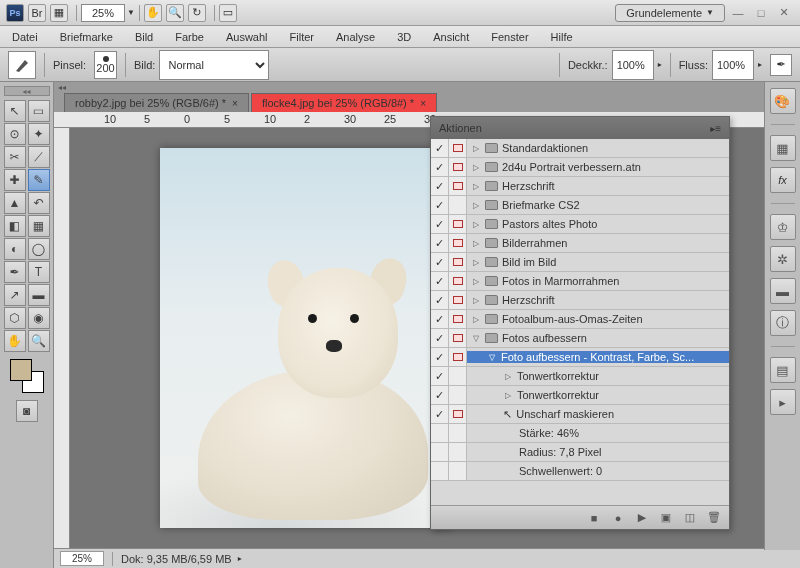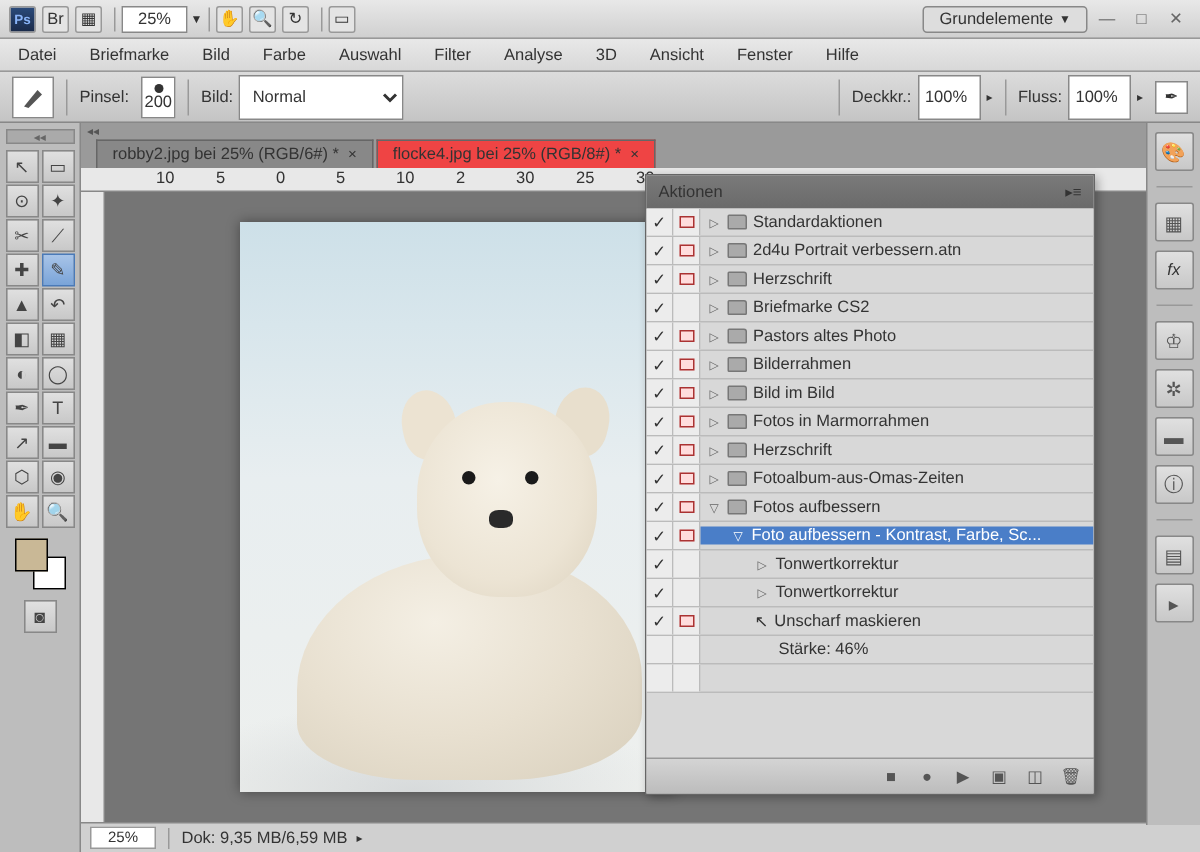--- a/index.html
+++ b/index.html
@@ -461,20 +461,30 @@
       <div class="action-row">
         <div class="col-chk"></div>
         <div class="col-dlg"></div>
         <div class="action-content" style="padding-left: 52px;">
           <span>Stärke: 46%</span>
         </div>
       </div>
       <div class="action-row">
         <div class="col-chk"></div>
         <div class="col-dlg"></div>
+        <div class="action-content" style="padding-left: 52px;">
+          <span>Radius: 7,8 Pixel</span>
+        </div>
+      </div>
+      <div class="action-row">
+        <div class="col-chk"></div>
+        <div class="col-dlg"></div>
+        <div class="action-content" style="padding-left: 52px;">
+          <span>Schwellenwert: 0</span>
+        </div>
       </div>
     </div>
   <div class="panel-footer">
     <div class="fbtn">■</div>
     <div class="fbtn">●</div>
     <div class="fbtn">▶</div>
     <div class="fbtn">▣</div>
     <div class="fbtn">◫</div>
     <div class="fbtn">🗑</div>
   </div>

